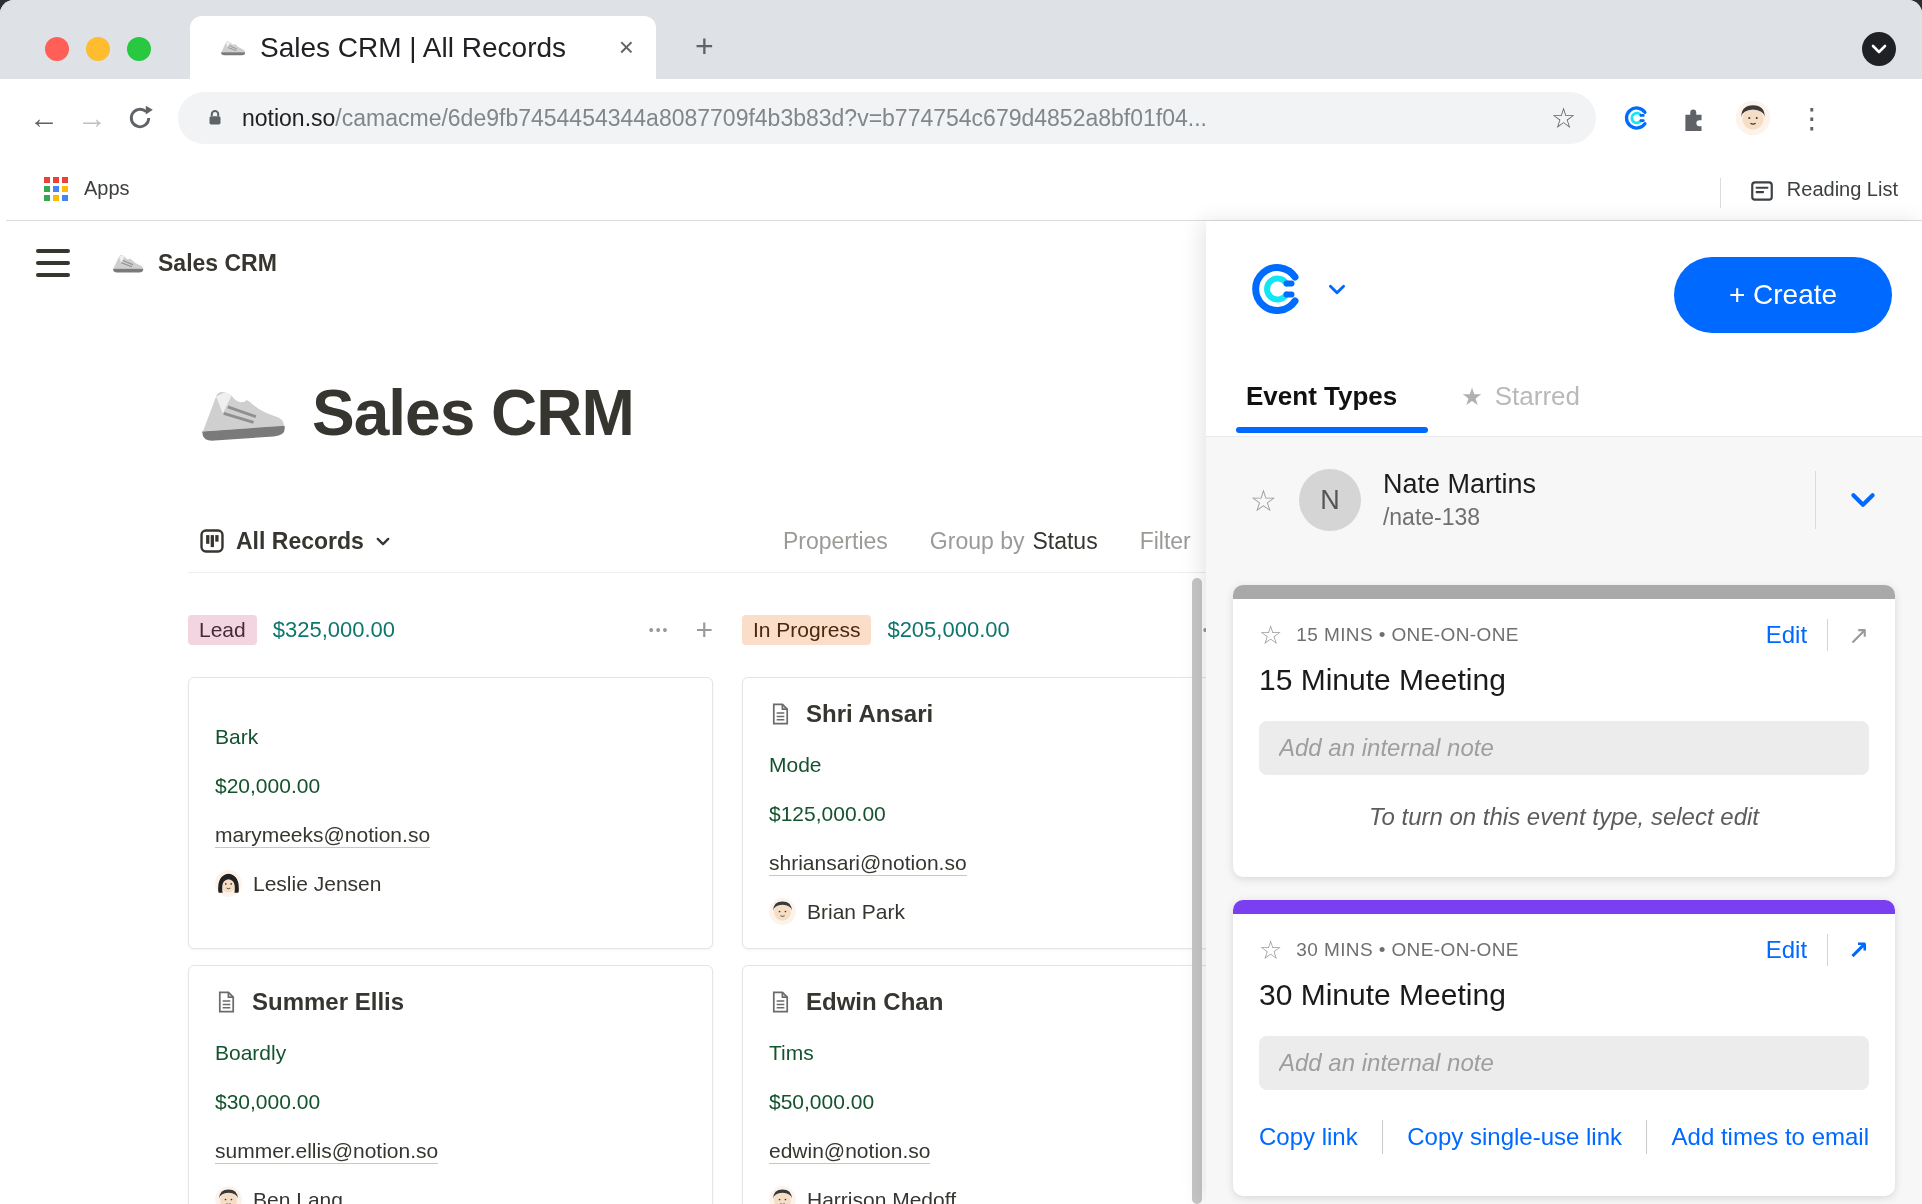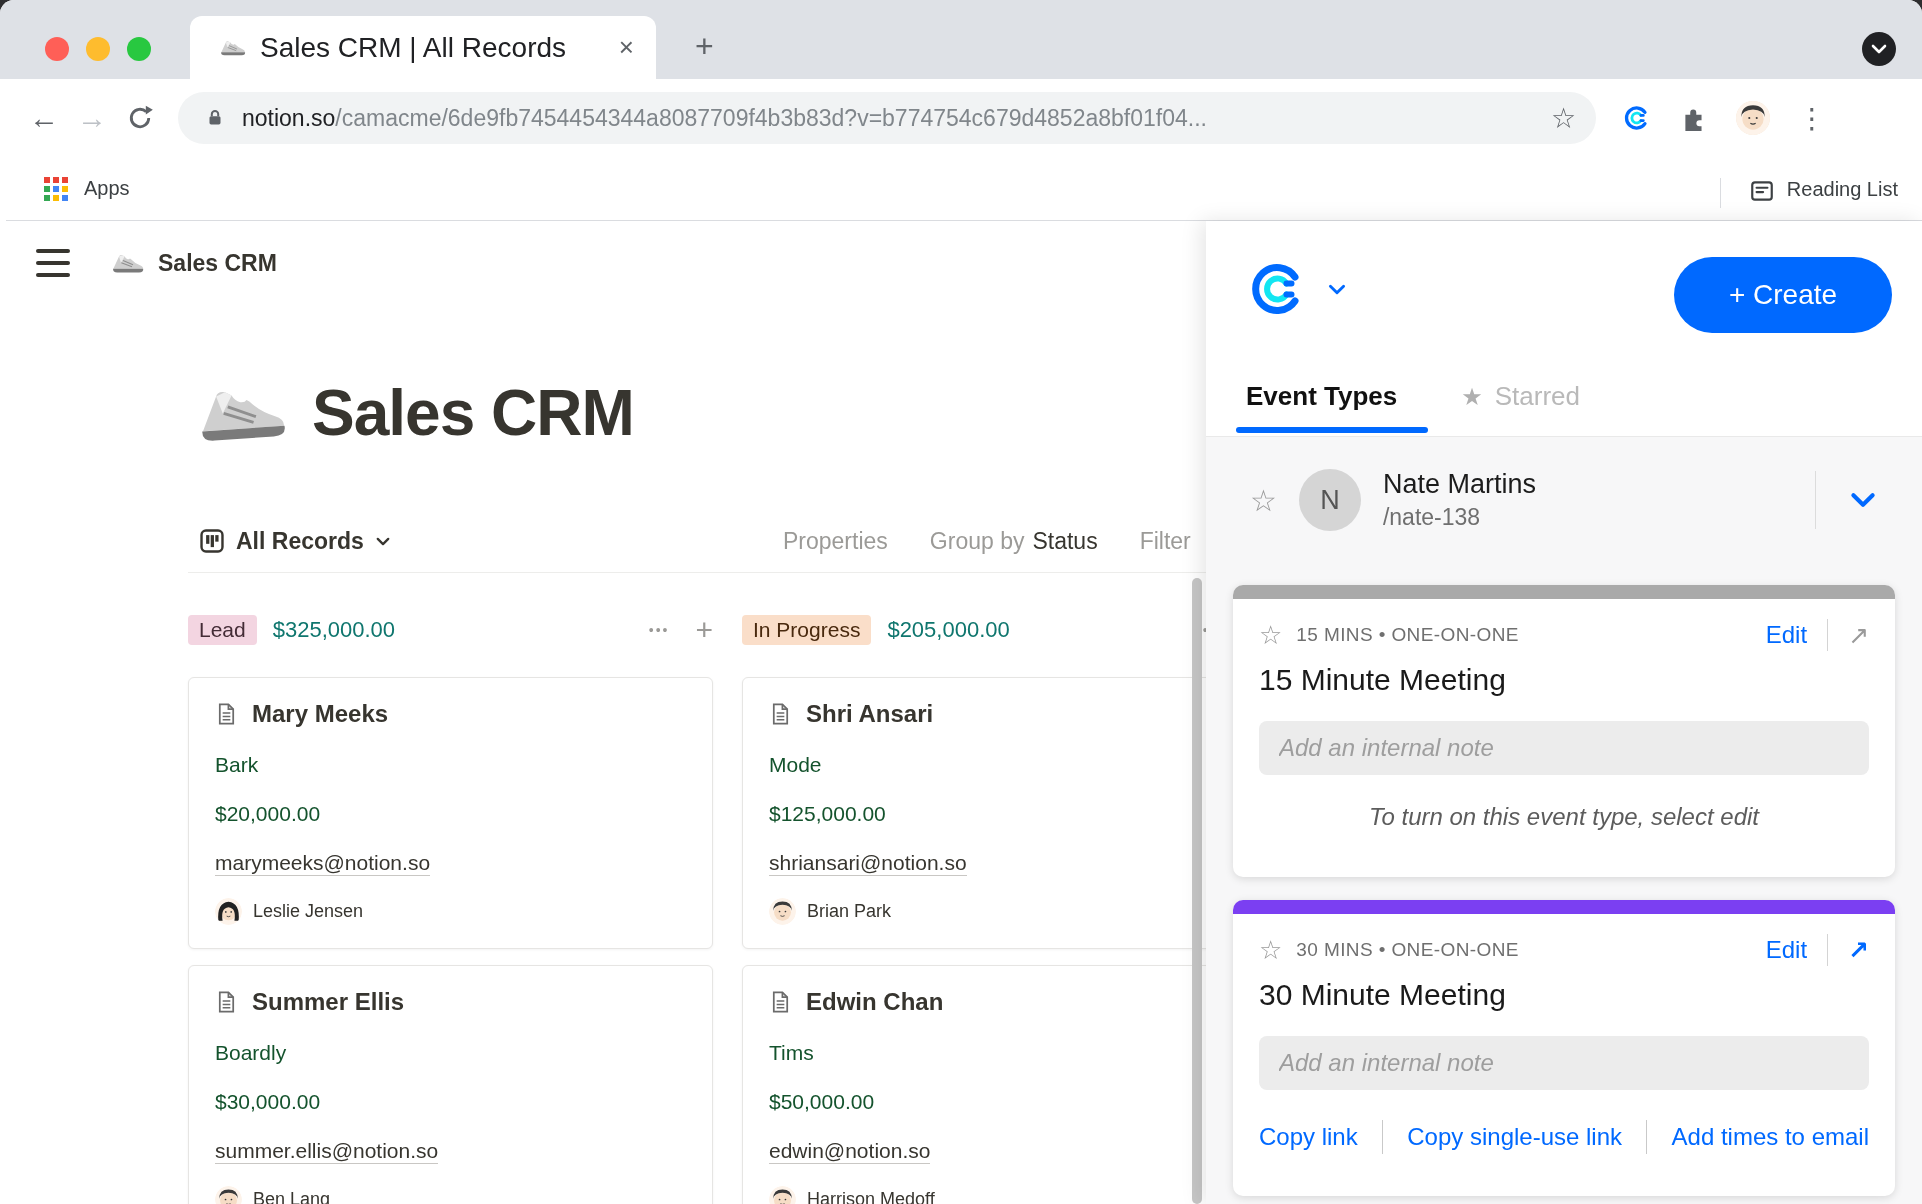--- a/index.html
+++ b/index.html
@@ -56,21 +56,21 @@
   .kbadge { font-size:21px; color:#442c36; padding:3px 11px; border-radius:4px; }
   .kbadge.b2 { color:#49290e; }
   .ktotal { font-size:22px; color:#0f766e; margin-left:16px; }
   .kdots { margin-left:auto; font-size:14px; letter-spacing:2px; color:#9b9a97; }
   .kplus { font-size:30px; color:#9b9a97; margin-left:26px; font-weight:400; }
   .kcard { position:absolute; width:525px; background:#fff; border:1px solid #e6e5e3; border-radius:6px; box-shadow:0 1px 3px rgba(15,15,15,.05); padding:22px 26px; }
   .kcard.row1 { top:456px; height:272px; } .kcard.row2 { top:744px; height:460px; }
   .kname { display:flex; align-items:center; gap:14px; font-size:24px; font-weight:700; color:#37352f; }
   .kprop { font-size:21px; color:#14532d; margin-top:25px; }
   .kemail { display:inline-block; font-size:21px; color:#37352f; border-bottom:1.5px solid #c9c7c4; margin-top:25px; }
-  .kowner { display:flex; align-items:center; gap:11px; margin-top:22px; font-size:18px; color:#37352f; }
+  .kowner { display:flex; align-items:center; gap:11px; margin-top:22px; font-size:21px; color:#37352f; }
   .pav { width:27px; height:27px; border-radius:50%; overflow:hidden; flex:0 0 27px; }
   .scrollthumb { position:absolute; left:1192px; top:357px; width:10px; height:626px; border-radius:5px; background:#c6c6c6; }
 
   
   .panel { position:absolute; top:0; left:1206px; width:716px; height:100%; background:#fff; box-shadow:-5px 0 20px rgba(0,0,0,.10); }
   .p-head { position:absolute; top:0; left:0; width:100%; height:216px; background:#fff; }
   .p-logo { position:absolute; left:40px; top:36px; display:flex; align-items:center; gap:18px; }
   .p-create { position:absolute; right:30px; top:36px; width:218px; height:76px; border-radius:38px; background:#0069ff; color:#fff; font-size:28px; display:flex; align-items:center; justify-content:center; }
   .p-tabs { position:absolute; left:40px; top:160px; display:flex; align-items:flex-start; gap:64px; }
   .p-tab-active { font-size:26px; font-weight:700; color:#111; }
@@ -277,26 +277,20 @@
     <div class="ndivider"></div>
 
     <div class="kcol c1">
       <div class="kcolhead">
         <span class="kbadge" style="background:#f3d5e1">Lead</span>
         <span class="ktotal">$325,000.00</span>
         <span class="kdots">•••</span>
         <span class="kplus">+</span>
       </div>
       <div class="kcard row1">
-        <div class="kname">
-          <svg width="23" height="26" viewBox="0 0 24 24">
-              <use href="#docicon"></use>
-            </svg>
-          <span>Mary Meeks</span>
-        </div>
         <div class="kprop">Bark</div>
         <div class="kprop">$20,000.00</div>
         <span class="kemail">marymeeks@notion.so</span>
         <div class="kowner">
           <span class="pav">
               <svg width="27" height="27" viewBox="0 0 32 32">
                 <use href="#face-w"></use>
               </svg>
             </span>
           <span>Leslie Jensen</span>

